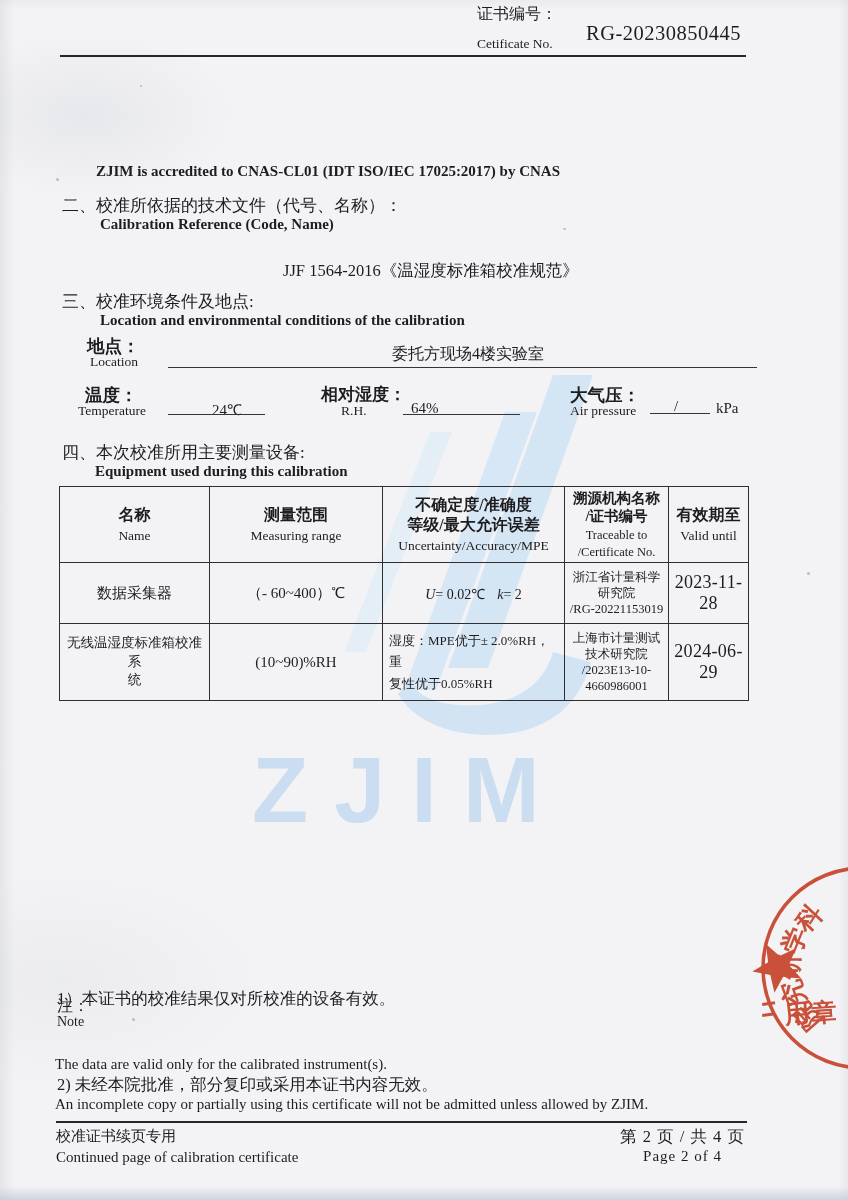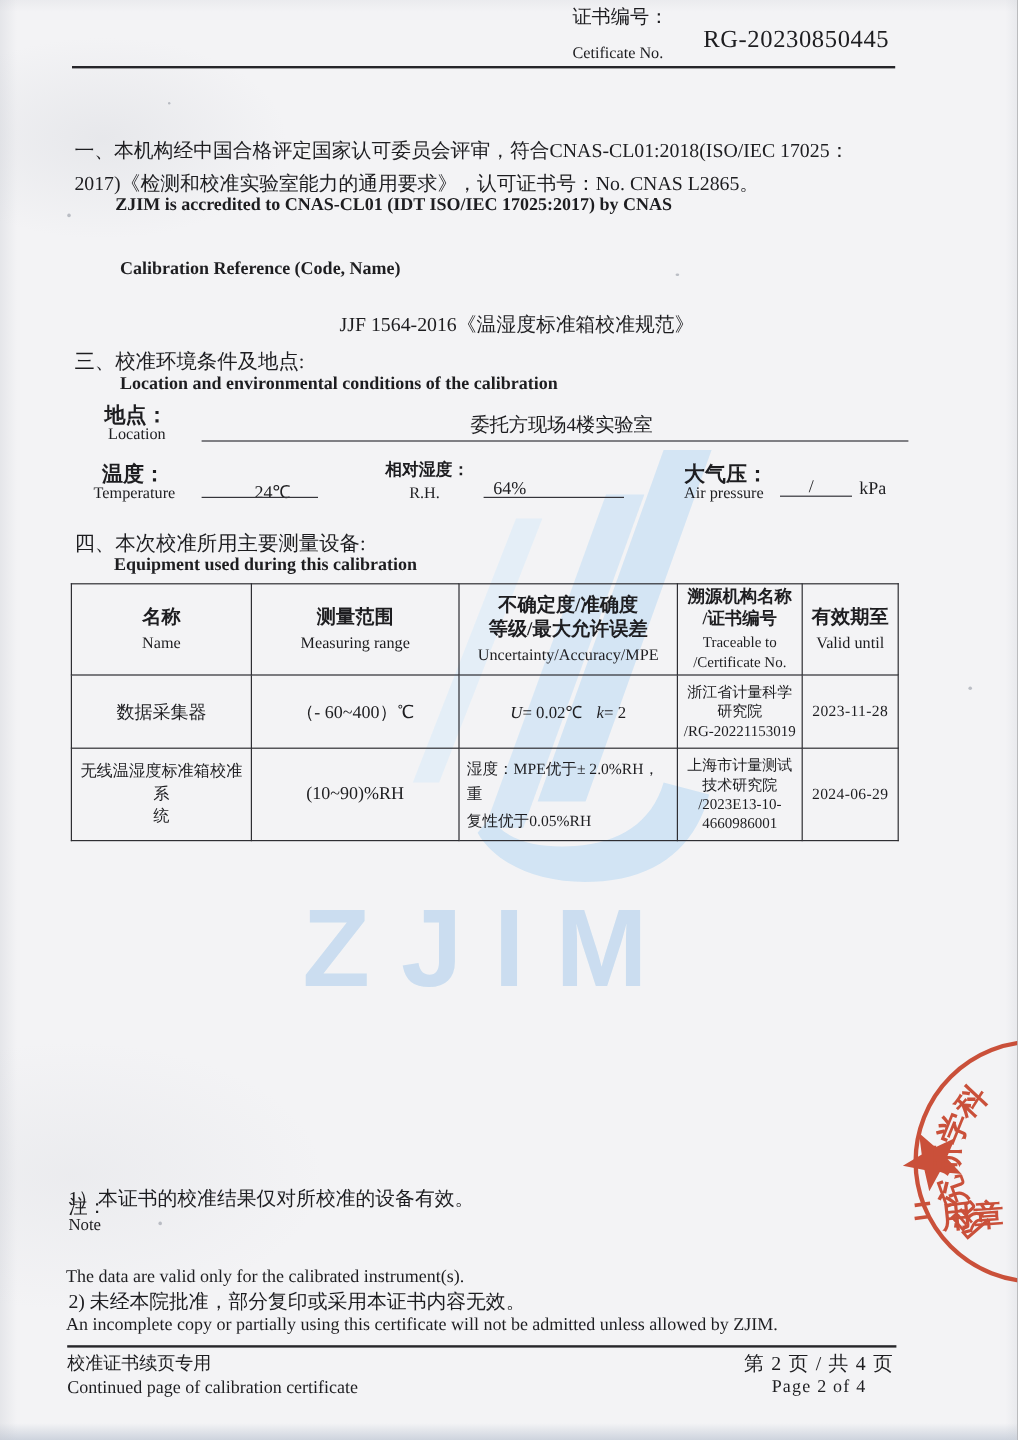--- a/index.html
+++ b/index.html
@@ -27,21 +27,21 @@
   
   table.equip { border-collapse:collapse; table-layout:fixed; }
   table.equip td {
     border:1.6px solid #2e2e33; text-align:center; vertical-align:middle;
     padding:2px 3px; overflow:hidden;
   }
   .th-zh { font-size:16px; font-weight:bold; line-height:1.25; }
   .th-en { font-size:13.5px; line-height:1.3; margin-top:2px; }
   .cell-zh { font-size:15px; }
   .cell-trace { font-size:12.5px; line-height:1.28; }
-  .cell-date { font-size:13px; letter-spacing:.3px; }
+  .cell-date { font-size:18px; letter-spacing:.3px; }
 
   .content { position:absolute; inset:0; z-index:2; }
   .wm { position:absolute; inset:0; z-index:1; pointer-events:none; }
   .stamp { position:absolute; left:720px; top:850px; z-index:3; pointer-events:none; }
 </style>
 </head>
 <body>
 
 <div class="page">
 
@@ -55,41 +55,40 @@
     </g>
   </svg>
 
   <div class="content">
 
     <div class="abs zh" style="left:477px; top:4px; font-size:16px;">证书编号：</div>
     <div class="abs en" style="left:477px; top:36px; font-size:13.5px;">Cetificate No.</div>
     <div class="abs en" style="left:586px; top:22px; font-size:20.5px; letter-spacing:.5px;">RG-20230850445</div>
     <div class="abs rule" style="left:60px; top:55px; width:686px; height:2.4px;"></div>
 
-    <div class="abs zh preline" style="left:62px; top:112px; width:716px; font-size:16.5px; line-height:27px;">一、本机构经中国合格评定国家认可委员会评审，符合CNAS-CL01:2018(ISO/IEC 17025：
-2017)《检测和校准实验室能力的通用要求》，认可证书号：No. CNAS L2865。</div>
     <div class="abs en bold" style="left:96px; top:163px; font-size:15px;">ZJIM is accredited to CNAS-CL01 (IDT ISO/IEC 17025:2017) by CNAS</div>
 
+    <div class="abs zh" style="left:62px; top:194px; font-size:17px;">二、校准所依据的技术文件（代号、名称）：</div>
     <div class="abs en bold" style="left:100px; top:216px; font-size:15px;">Calibration Reference (Code, Name)</div>
     <div class="abs zh" style="left:283px; top:260px; font-size:16.5px;">JJF 1564-2016《温湿度标准箱校准规范》</div>
 
     <div class="abs en bold" style="left:100px; top:312px; font-size:15px;">Location and environmental conditions of the calibration</div>
     <div class="abs zh" style="left:62px; top:290px; font-size:17px;">三、校准环境条件及地点:</div>
 
     <div class="abs zh bold" style="left:87px; top:334px; font-size:17.5px;">地点：</div>
     <div class="abs en" style="left:90px; top:354px; font-size:13.5px;">Location</div>
     <div class="abs zh" style="left:392px; top:344px; font-size:16px;">委托方现场4楼实验室</div>
     <div class="abs uline" style="left:168px; top:352px; width:589px; height:15px;"></div>
 
     <div class="abs zh bold" style="left:85px; top:383px; font-size:17.5px;">温度：</div>
     <div class="abs en" style="left:78px; top:403px; font-size:13.5px;">Temperature</div>
     <div class="abs zh" style="left:212px; top:399px; font-size:15px;">24℃</div>
     <div class="abs uline" style="left:168px; top:400px; width:97px; height:14px;"></div>
 
-    <div class="abs zh bold" style="left:321px; top:383px; font-size:14px;">相对湿度：</div>
+    <div class="abs zh bold" style="left:321px; top:383px; font-size:17px;">相对湿度：</div>
     <div class="abs en" style="left:341px; top:403px; font-size:13.5px;">R.H.</div>
     <div class="abs en" style="left:411px; top:400px; font-size:15px;">64%</div>
     <div class="abs uline" style="left:403px; top:400px; width:117px; height:14px;"></div>
 
     <div class="abs zh bold" style="left:570px; top:383px; font-size:17.5px;">大气压：</div>
     <div class="abs en" style="left:570px; top:403px; font-size:13.5px;">Air pressure</div>
     <div class="abs en" style="left:674px; top:398px; font-size:15px;">/</div>
     <div class="abs uline" style="left:650px; top:399px; width:60px; height:14px;"></div>
     <div class="abs en" style="left:716px; top:400px; font-size:15px;">kPa</div>
 

